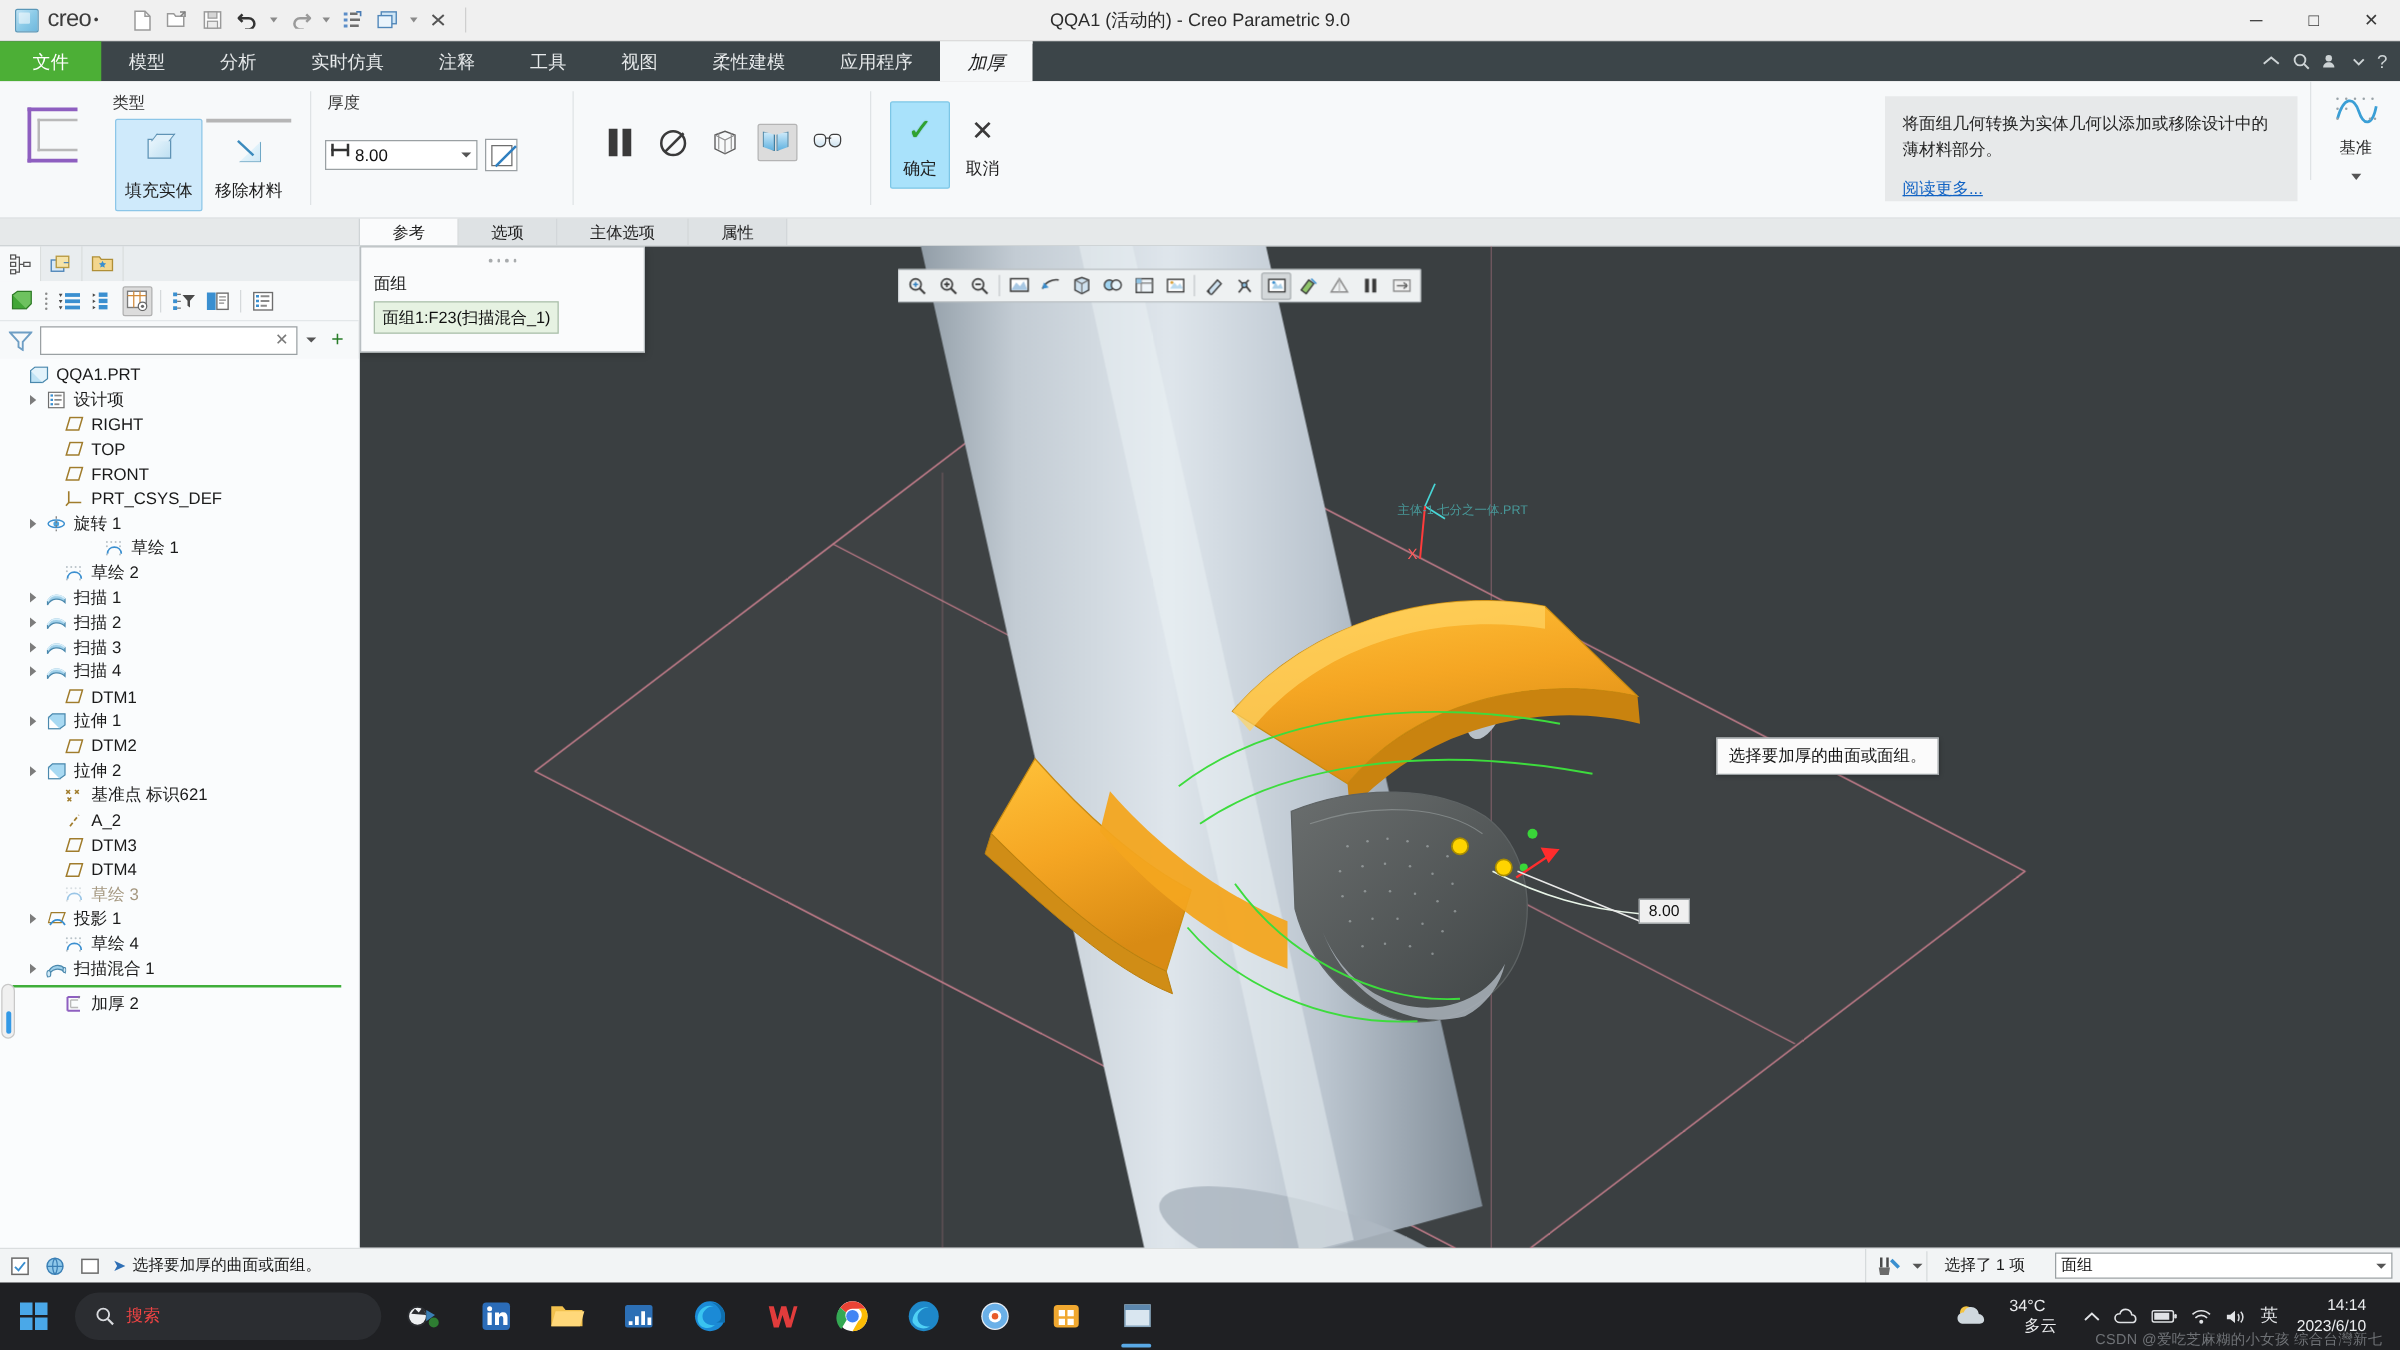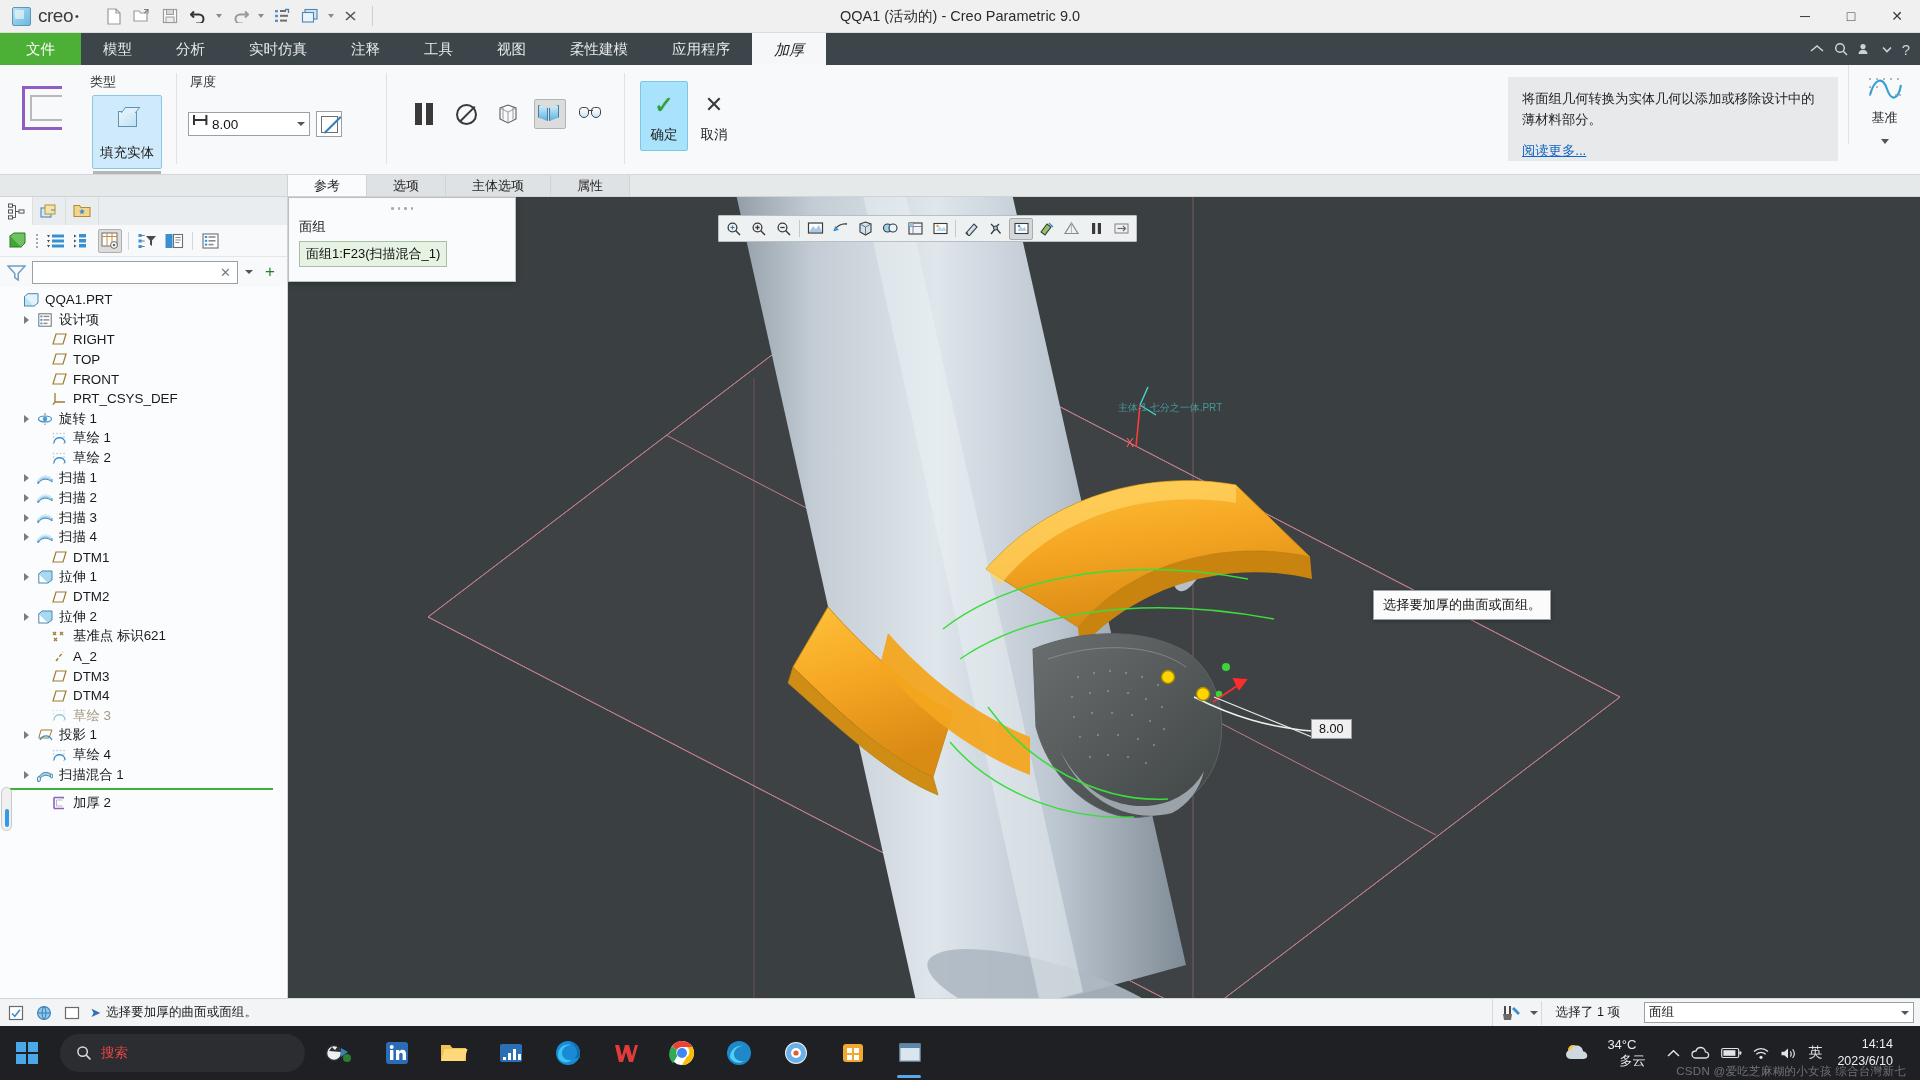--- a/index.html
+++ b/index.html
@@ -59,21 +59,21 @@
   
   .ribbon {
     height:110px; background:#f7f9fa; border-bottom:1px solid #d4d7d9;
     display:flex; align-items:stretch; position:relative; flex:none;
   }
   .rgroup { display:flex; flex-direction:column; position:relative; padding:6px 0 0 0; }
   .rgroup + .rgroup::before{
     content:""; position:absolute; left:0; top:8px; bottom:10px; width:1px; background:#dfe3e5;
   }
   .rg-label { font-size:13px; color:#333; padding:2px 0 4px 12px; }
-  .rg-body { display:flex; align-items:center; padding:0 14px; gap:2px;flex-direction:column; }
+  .rg-body { display:flex; align-items:center; padding:0 14px; gap:2px; }
 
   
   .thicken-big {
     width:56px;height:86px; display:flex;align-items:center;justify-content:center;
     margin:0 8px 0 14px;
   }
   .thicken-glyph { width:40px;height:44px; position:relative; }
   .thicken-glyph .outer{
     position:absolute; left:0;top:0; width:40px;height:44px;
     border:3px solid #8e5fc0; border-right:none;
@@ -750,21 +750,21 @@
             </div>
             <div class="tico">
               <svg width="16" height="14" viewBox="0 0 16 14">
                 <ellipse cx="8" cy="7" rx="6.5" ry="3" fill="none" stroke="#3a8fd0" stroke-width="1.2"></ellipse>
                 <circle cx="8" cy="7" r="2.3" fill="#4ba3dd"></circle>
                 <path d="M8 1v12" stroke="#7a7a7a" stroke-width="1" stroke-dasharray="2 1.5"></path>
               </svg>
             </div>
             <span>旋转 1</span>
           </div>
-          <div class="tnode" style="padding-left: 32px;">
+          <div class="tnode" style="padding-left: 32px; margin-left: 32px;">
             <div class="arrow"></div>
             <div class="tico">
               <svg width="15" height="13" viewBox="0 0 15 13">
                 <path d="M2 11 C2 4, 13 4, 13 11" fill="none" stroke="#3a8fd0" stroke-width="1.4"></path>
                 <g fill="#b8c2c8">
                   <circle cx="1.5" cy="1.5" r=".8"></circle>
                   <circle cx="5" cy="1.5" r=".8"></circle>
                   <circle cx="8.5" cy="1.5" r=".8"></circle>
                   <circle cx="12" cy="1.5" r=".8"></circle>
                   <circle cx="1.5" cy="5" r=".8"></circle>

